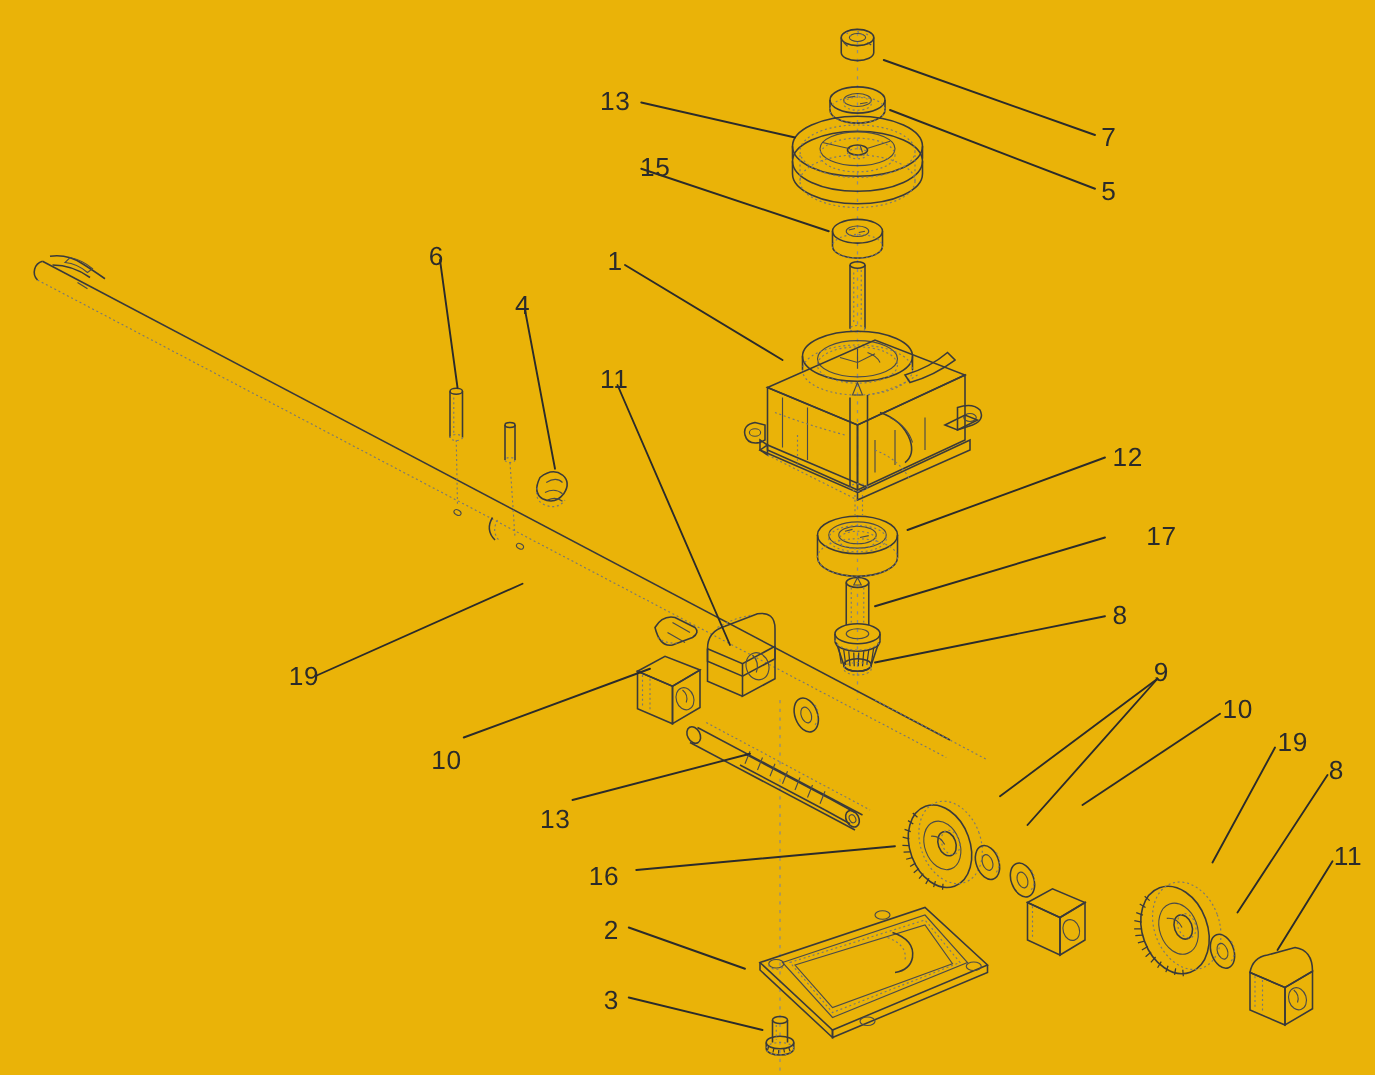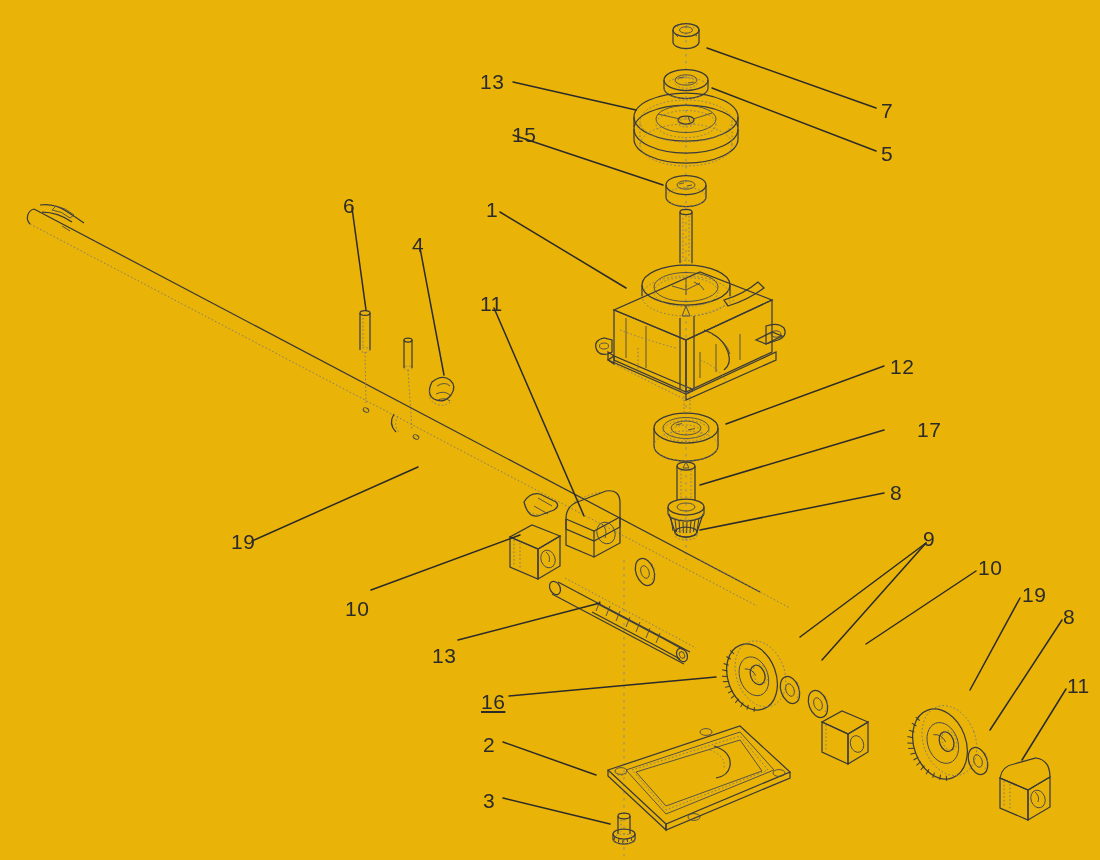--- a/index.html
+++ b/index.html
@@ -419,18 +419,18 @@
       <div class="callout" style="left: 890px; top: 419px; margin-left: 27px;">17</div>
       <div class="callout" style="left: 890px; top: 482px;">8</div>
       <div class="callout" style="left: 231px; top: 531px;">19</div>
       <div class="callout" style="left: 923px; top: 528px;">9</div>
       <div class="callout" style="left: 345px; top: 598px;">10</div>
       <div class="callout" style="left: 978px; top: 557px;">10</div>
       <div class="callout" style="left: 1022px; top: 584px;">19</div>
       <div class="callout" style="left: 432px; top: 645px;">13</div>
       <div class="callout" style="left: 1063px; top: 606px;">8</div>
       <div class="callout" style="left: 1067px; top: 675px;">11</div>
-      <div class="callout" style="left: 481px; top: 691px; text-decoration: underline;">16</div>
+      <div class="callout" style="left: 471px; top: 691px;">16</div>
       <div class="callout" style="left: 483px; top: 734px;">2</div>
       <div class="callout" style="left: 483px; top: 790px;">3</div>
     </div>
 
 </div>
 
 </body></html>

